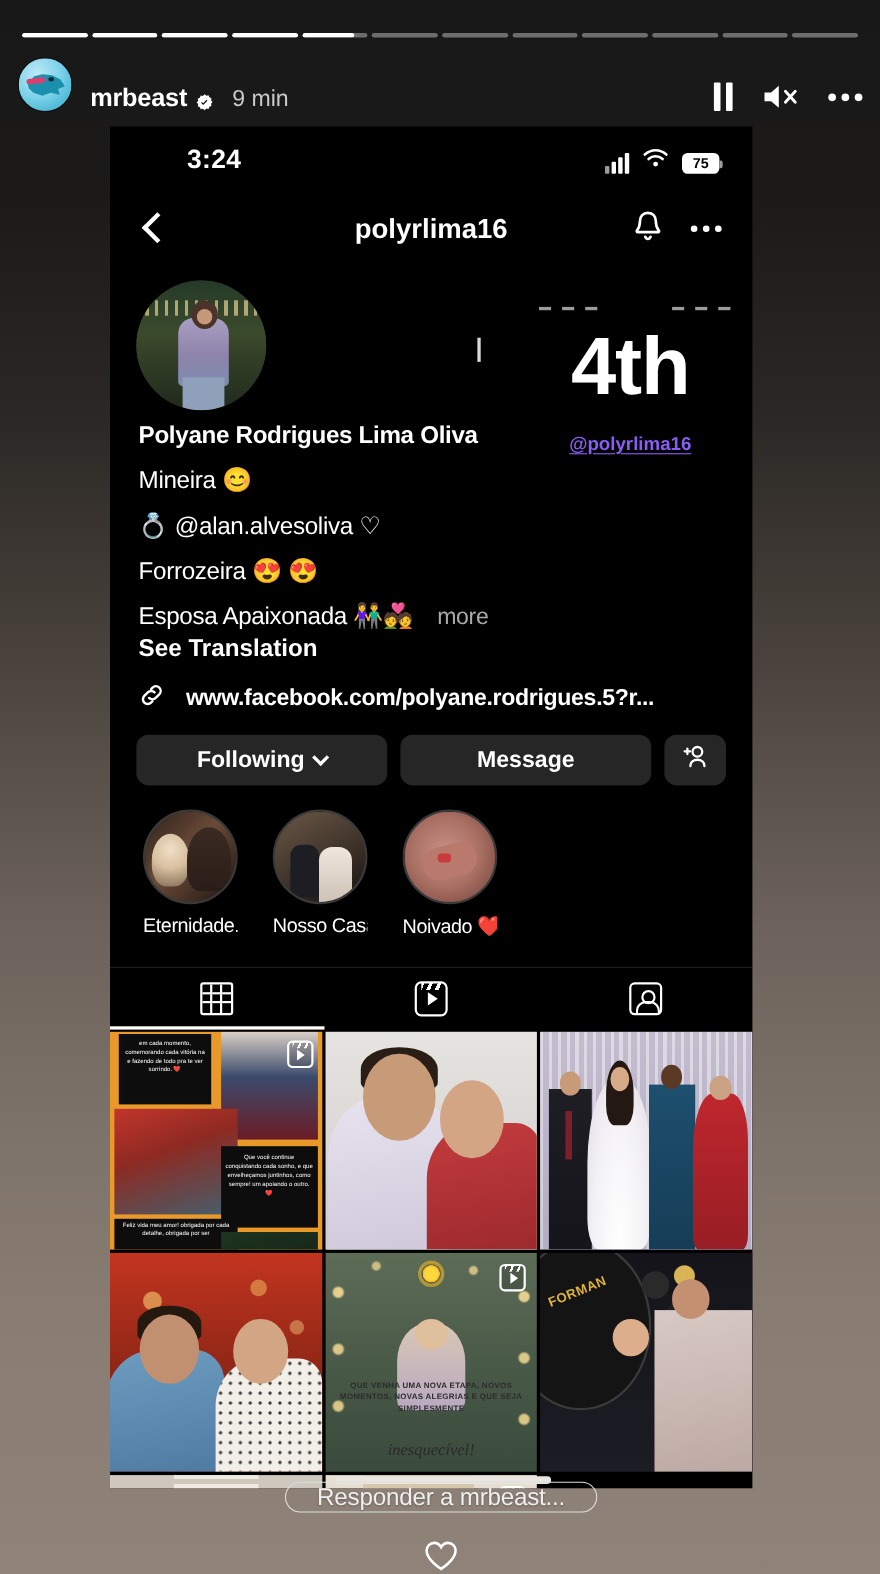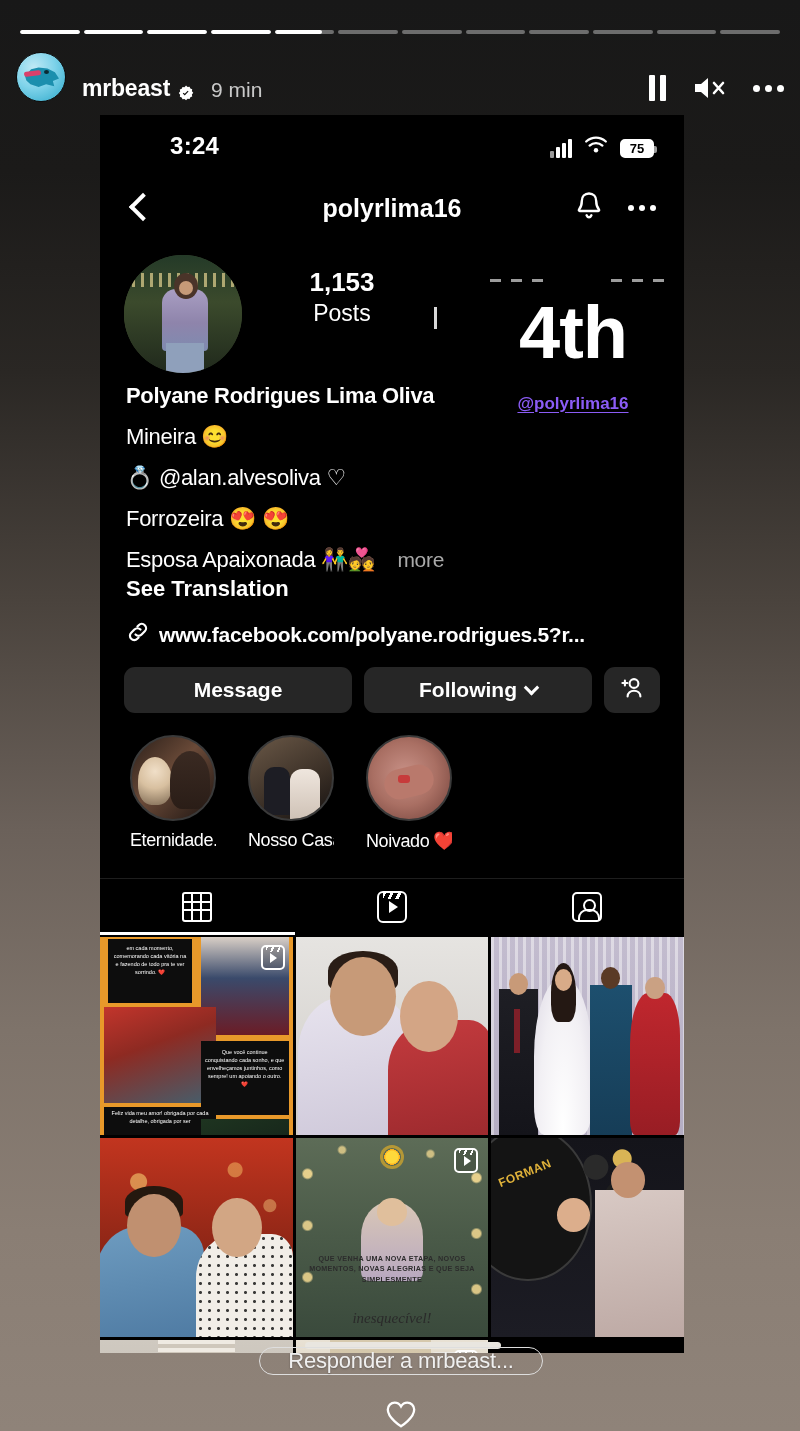--- a/index.html
+++ b/index.html
@@ -160,21 +160,21 @@
 
   
   #bio { padding: 10px 26px 0 26px; color: #fff; }
   #bio-name { font-size: 22px; font-weight: bold; letter-spacing: -0.3px; }
   .bio-line { font-size: 22px; margin-top: 15px; letter-spacing: -0.3px; }
   #bio-more { color: #a9a9a9; font-size: 21px; margin-left: 22px; }
   #see-translation { font-size: 22px; font-weight: bold; margin-top: 3px; }
 
   
   #profile-link {
-    display: flex; align-items: center; gap: 9px;
+    display: flex; align-items: center; gap: 19px;
     padding: 18px 26px 0 26px; color: #fff; font-size: 21px; font-weight: bold;
     letter-spacing: -0.3px;
   }
 
   
   #action-row { display: flex; gap: 12px; padding: 18px 24px 0 24px; }
   .act-btn {
     background: #262626; border-radius: 11px; height: 46px;
     display: flex; align-items: center; justify-content: center; gap: 9px;
     color: #fff; font-size: 21px; font-weight: bold;
@@ -539,26 +539,20 @@
 
   <div id="profile-top">
     <div id="profile-avatar">
       <div class="pa-sky"></div>
         <div class="pa-lights"></div>
       <div class="pa-body"></div>
         <div class="pa-jeans"></div>
       <div class="pa-head"></div>
         <div class="pa-face"></div>
     </div>
-    <div id="stats-area">
-      <div id="posts-stat">
-        <div id="posts-count">1,153</div>
-        <div id="posts-label">Posts</div>
-      </div>
-    </div>
   </div>
 
   <div id="sticker-4th">
     <div id="sticker-bar"></div>
     <div id="sticker-dashes">
       <span>
           <i></i>
           <i></i>
           <i></i>
         </span>
@@ -587,26 +581,26 @@
     <span>
       <svg width="24" height="24" viewBox="0 0 24 24">
         <path fill="none" stroke="#fff" stroke-width="2.2" stroke-linecap="round" d="M9.5 14.5a4.3 4.3 0 0 0 6.1 0l3.2-3.2a4.3 4.3 0 0 0-6.1-6.1l-1.3 1.3"></path>
         <path fill="none" stroke="#fff" stroke-width="2.2" stroke-linecap="round" d="M14.5 9.5a4.3 4.3 0 0 0-6.1 0l-3.2 3.2a4.3 4.3 0 0 0 6.1 6.1l1.3-1.3"></path>
       </svg>
     </span>
     <span>www.facebook.com/polyane.rodrigues.5?r...</span>
   </div>
 
   <div id="action-row">
-    <div id="message-btn" class="act-btn">
-      <span>Message</span>
-    </div>
     <div id="following-btn" class="act-btn">
       <span>Following</span>
       <span class="caret"></span>
+    </div>
+    <div id="message-btn" class="act-btn">
+      <span>Message</span>
     </div>
     <div id="adduser-btn" class="act-btn">
       <span>
         <svg width="26" height="24" viewBox="0 0 26 24">
           <circle cx="15" cy="7.5" r="4.4" fill="none" stroke="#fff" stroke-width="2.1"></circle>
           <path fill="none" stroke="#fff" stroke-width="2.1" stroke-linecap="round" d="M8.6 20.5c0-3.6 2.9-5.8 6.4-5.8s6.4 2.2 6.4 5.8"></path>
           <path stroke="#fff" stroke-width="2.1" stroke-linecap="round" d="M3.4 7h5M5.9 4.5v5"></path>
         </svg>
       </span>
     </div>

